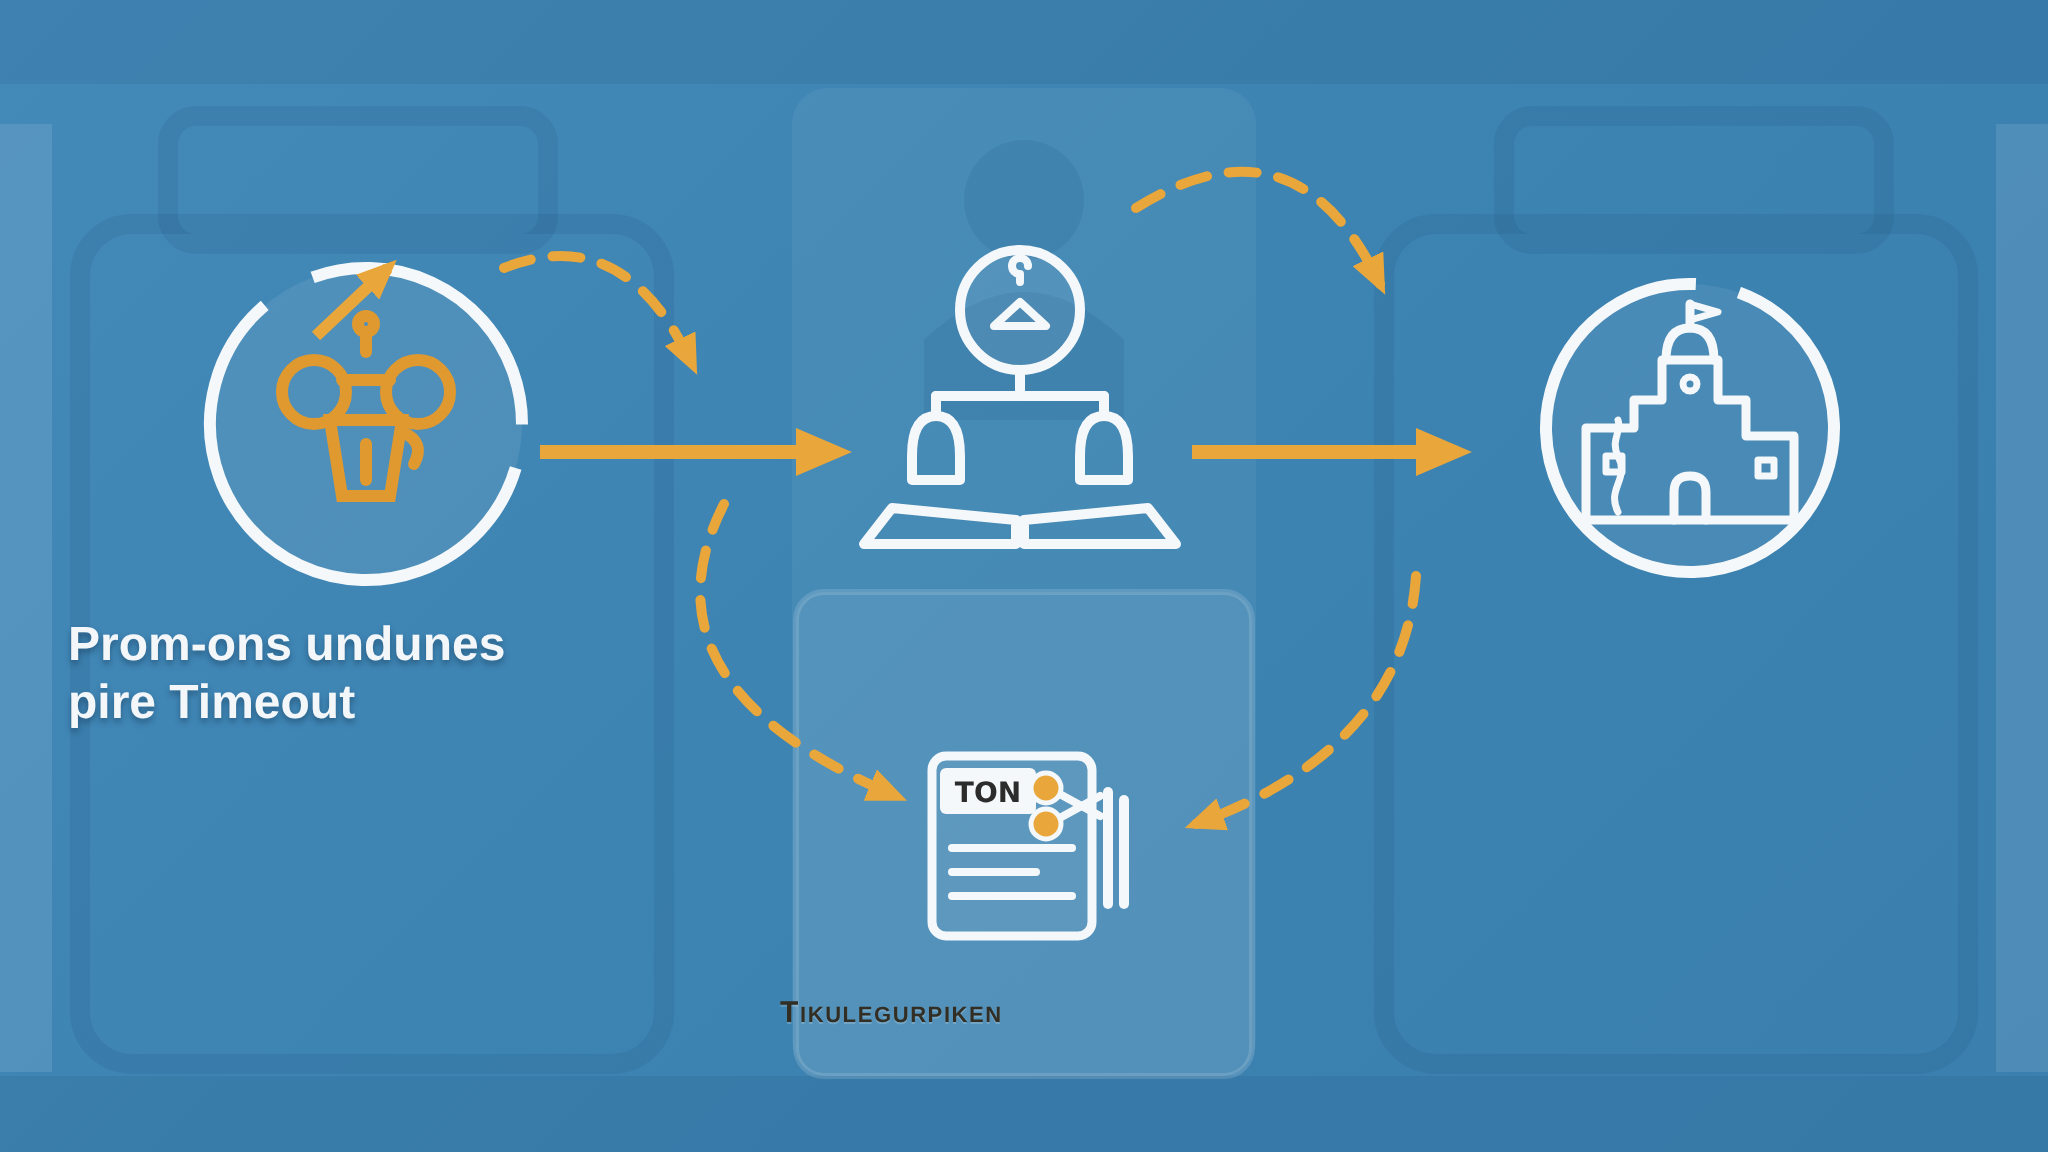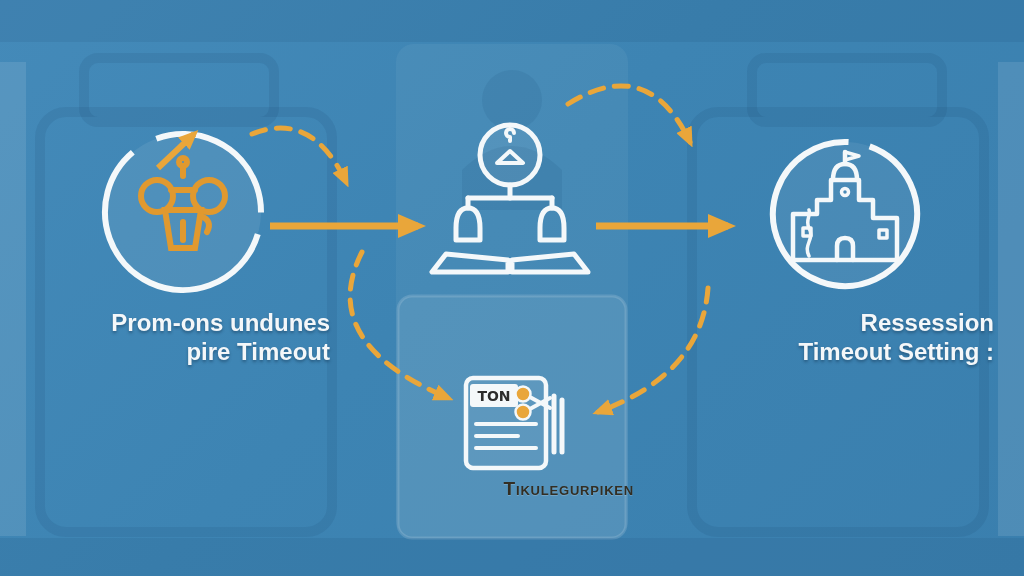--- a/index.html
+++ b/index.html
@@ -2,28 +2,28 @@
 <html><head>
 <meta charset="utf-8">
 <style>
   html,body { margin:0; padding:0; background:#2e6f9e; }
   .stage {
     position:relative; width:1024px; height:576px; overflow:hidden;
     background:linear-gradient(135deg,#448ab9 0%, #3d84b3 45%, #3a7fae 100%);
     font-family:"Liberation Sans", sans-serif;
   }
   svg.layer { position:absolute; left:0; top:0; width:1024px; height:576px; display:block; }
-  .label { position:absolute; text-align:right; font-weight:bold; }
+  .label { position:absolute; text-align:left; font-weight:bold; }
   .label-light {
     color:#f4f7f9; font-size:24px; line-height:29px;
     text-shadow:0 2px 3px rgba(15,45,70,.45);
   }
   .label-dark {
-    color:#332e23; font-size:19px; letter-spacing:.8px;
-    font-variant:small-caps; text-shadow:0 1px 0 rgba(255,255,255,.18);
+    color:#332e23; font-size:15px; letter-spacing:.8px;
+    font-variant:small-caps; text-shadow:0 1px 0 rgba(255,255,255,.18);margin-top:20px;
   }
   .pos-left   { left:34px;  top:308px; width:296px; }
   .pos-right  { left:698px; top:308px; width:296px; }
   .pos-bottom { left:390px; top:478px; width:244px; }
 </style>
 </head>
 <body>
 
 <div class="stage">
 
@@ -130,22 +130,18 @@
         <circle cx="523" cy="412" r="7.5" fill="#e9a63a" stroke="#f4f8fa" stroke-width="2.5"></circle>
       </g>
     </g>
   </svg>
 
   <div class="label label-light pos-left">
     <div>Prom-ons undunes</div>
     <div>pire Timeout</div>
   </div>
 
-  <div class="label label-light pos-right">
-    <div>Ressession</div>
-    <div>Timeout Setting :</div>
-  </div>
 
   <div class="label label-dark pos-bottom">
     <div>Tikulegurpiken</div>
   </div>
 
 </div>
 
 </body></html>

